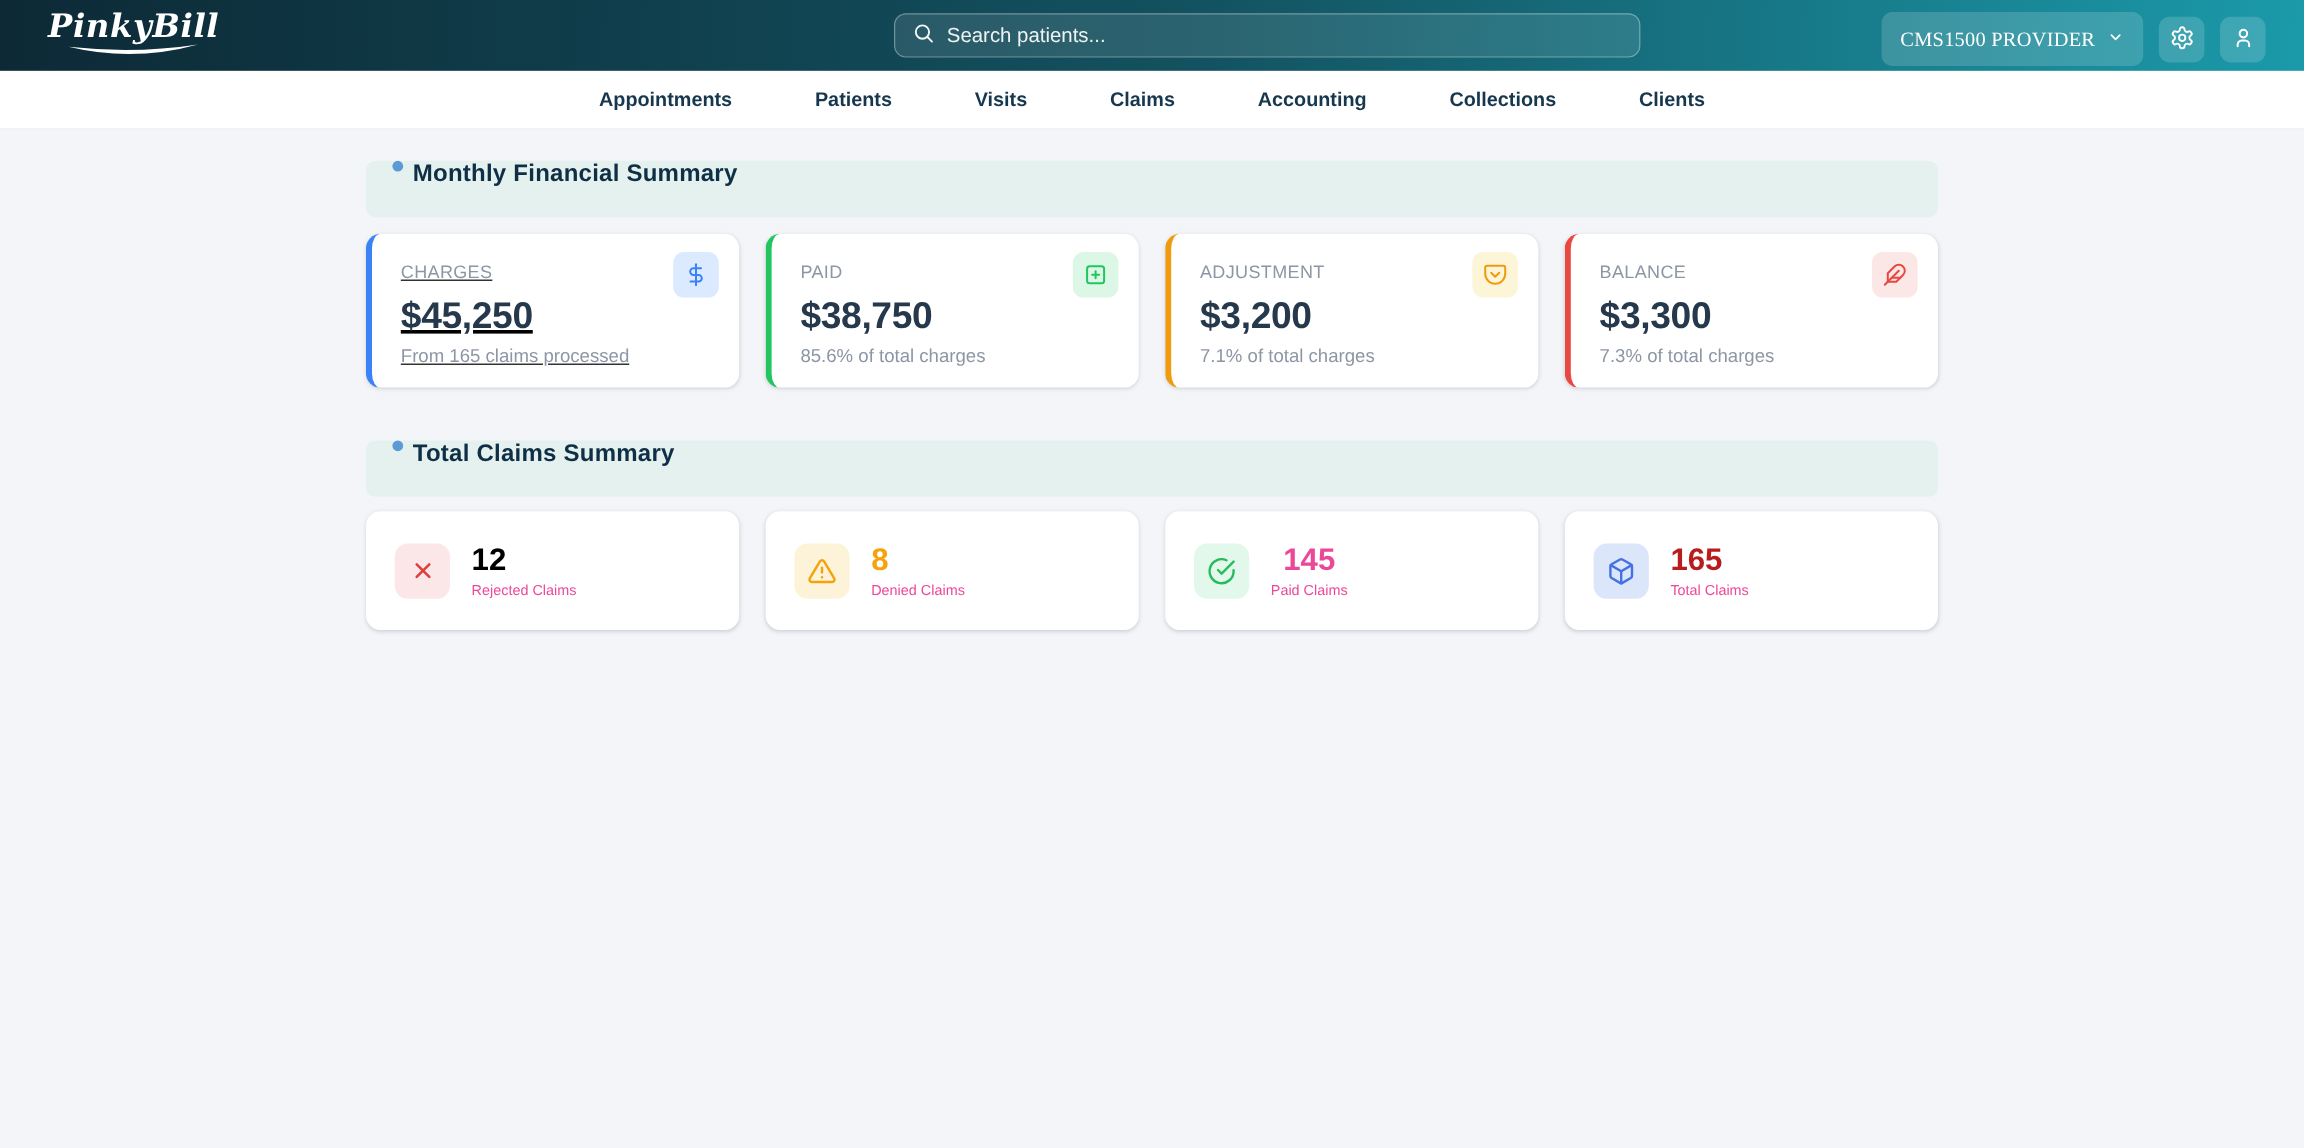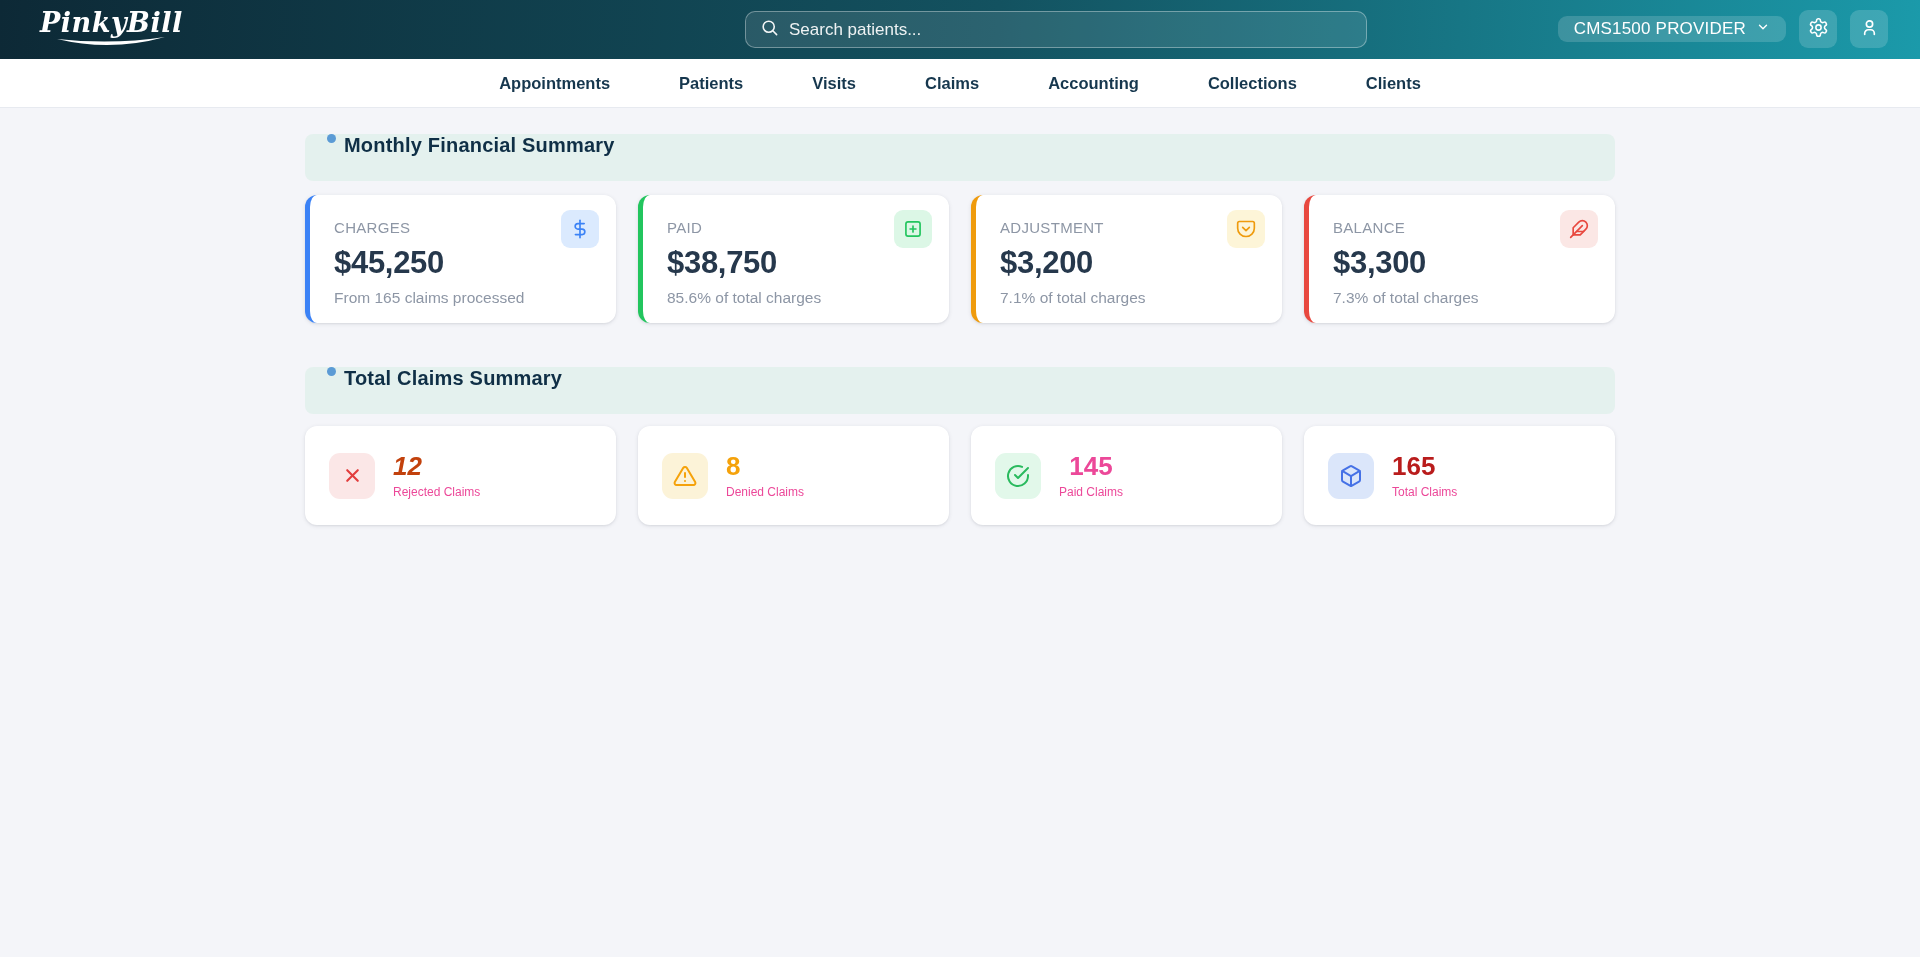--- a/index.html
+++ b/index.html
@@ -26,23 +26,23 @@
   .search-wrap svg { flex:0 0 auto; opacity:0.95; }
   .search-input {
     flex:1; background:transparent; border:none; outline:none;
     font-size:17px; color:#fff; font-family:"Liberation Sans", sans-serif;
   }
   .search-input::placeholder { color:rgba(255,255,255,0.92); opacity:1; }
   .header-right {
     position:absolute; right:32px; top:10px; display:flex; align-items:center; gap:13px;
   }
   .provider-btn {
-    height:26px; padding:0 16px; border:none; border-radius:9px; cursor:pointer;
+    height:45px; padding:0 16px; border:none; border-radius:9px; cursor:pointer;
     background:rgba(255,255,255,0.16); color:#fff; font-size:17px; font-weight:500;
-    display:flex; align-items:center; gap:10px; font-family:Liberation Sans, sans-serif;
+    display:flex; align-items:center; gap:10px; font-family:Liberation Serif, serif;
     letter-spacing:0.2px;
   }
   .icon-btn {
     width:38px; height:38px; border:none; border-radius:9px; cursor:pointer;
     background:rgba(255,255,255,0.16); color:#fff;
     display:flex; align-items:center; justify-content:center;
   }
 
   
   .nav {
@@ -151,21 +151,21 @@
 
 <div class="container">
 
   <div class="section-bar">
     <span class="section-dot"></span>
     <span class="section-title">Monthly Financial Summary</span>
   </div>
 
   <div class="cards-row">
 
-    <div class="fin-card" style="border-left-color: rgb(59, 130, 246);">
+    <div class="fin-card" style="border-left-color: rgb(59, 130, 246); text-decoration: underline;">
       <div class="fin-label">CHARGES</div>
       <div class="fin-icon" style="background: rgb(219, 234, 254); color: rgb(59, 130, 246);">
         <svg width="20" height="20" viewBox="0 0 24 24" fill="none" stroke="currentColor" stroke-width="2" stroke-linecap="round" stroke-linejoin="round">
           <line x1="12" y1="1.5" x2="12" y2="22.5"></line>
             <path d="M17 5.5H9.5a3.3 3.3 0 0 0 0 6.6h5a3.3 3.3 0 0 1 0 6.6H6.5"></path>
         </svg>
       </div>
       <div class="fin-value">$45,250</div>
       <div class="fin-sub">From 165 claims processed</div>
     </div>
@@ -218,21 +218,21 @@
   <div class="cards-row" style="margin-top:12px;">
 
     <div class="claim-card">
       <div class="claim-icon" style="background: rgb(251, 231, 231); color: rgb(226, 61, 61);">
         <svg width="23" height="23" viewBox="0 0 24 24" fill="none" stroke="currentColor" stroke-width="2.2" stroke-linecap="round">
           <line x1="6.5" y1="6.5" x2="17.5" y2="17.5"></line>
             <line x1="17.5" y1="6.5" x2="6.5" y2="17.5"></line>
         </svg>
       </div>
       <div>
-        <div class="claim-value" style="color: #c2410c; font-style: italic;">12</div>
+        <div class="claim-value" style="color: #000000;">12</div>
         <div class="claim-label">Rejected Claims</div>
       </div>
     </div>
 
     <div class="claim-card">
       <div class="claim-icon" style="background: rgb(252, 243, 216); color: rgb(245, 162, 11);">
         <svg width="24" height="24" viewBox="0 0 24 24" fill="none" stroke="currentColor" stroke-width="2" stroke-linecap="round" stroke-linejoin="round">
           <path d="M10.29 3.86 1.82 18a2 2 0 0 0 1.71 3h16.94a2 2 0 0 0 1.71-3L13.71 3.86a2 2 0 0 0-3.42 0z"></path>
           <line x1="12" y1="9" x2="12" y2="13"></line>
             <line x1="12" y1="17" x2="12.01" y2="17"></line>

